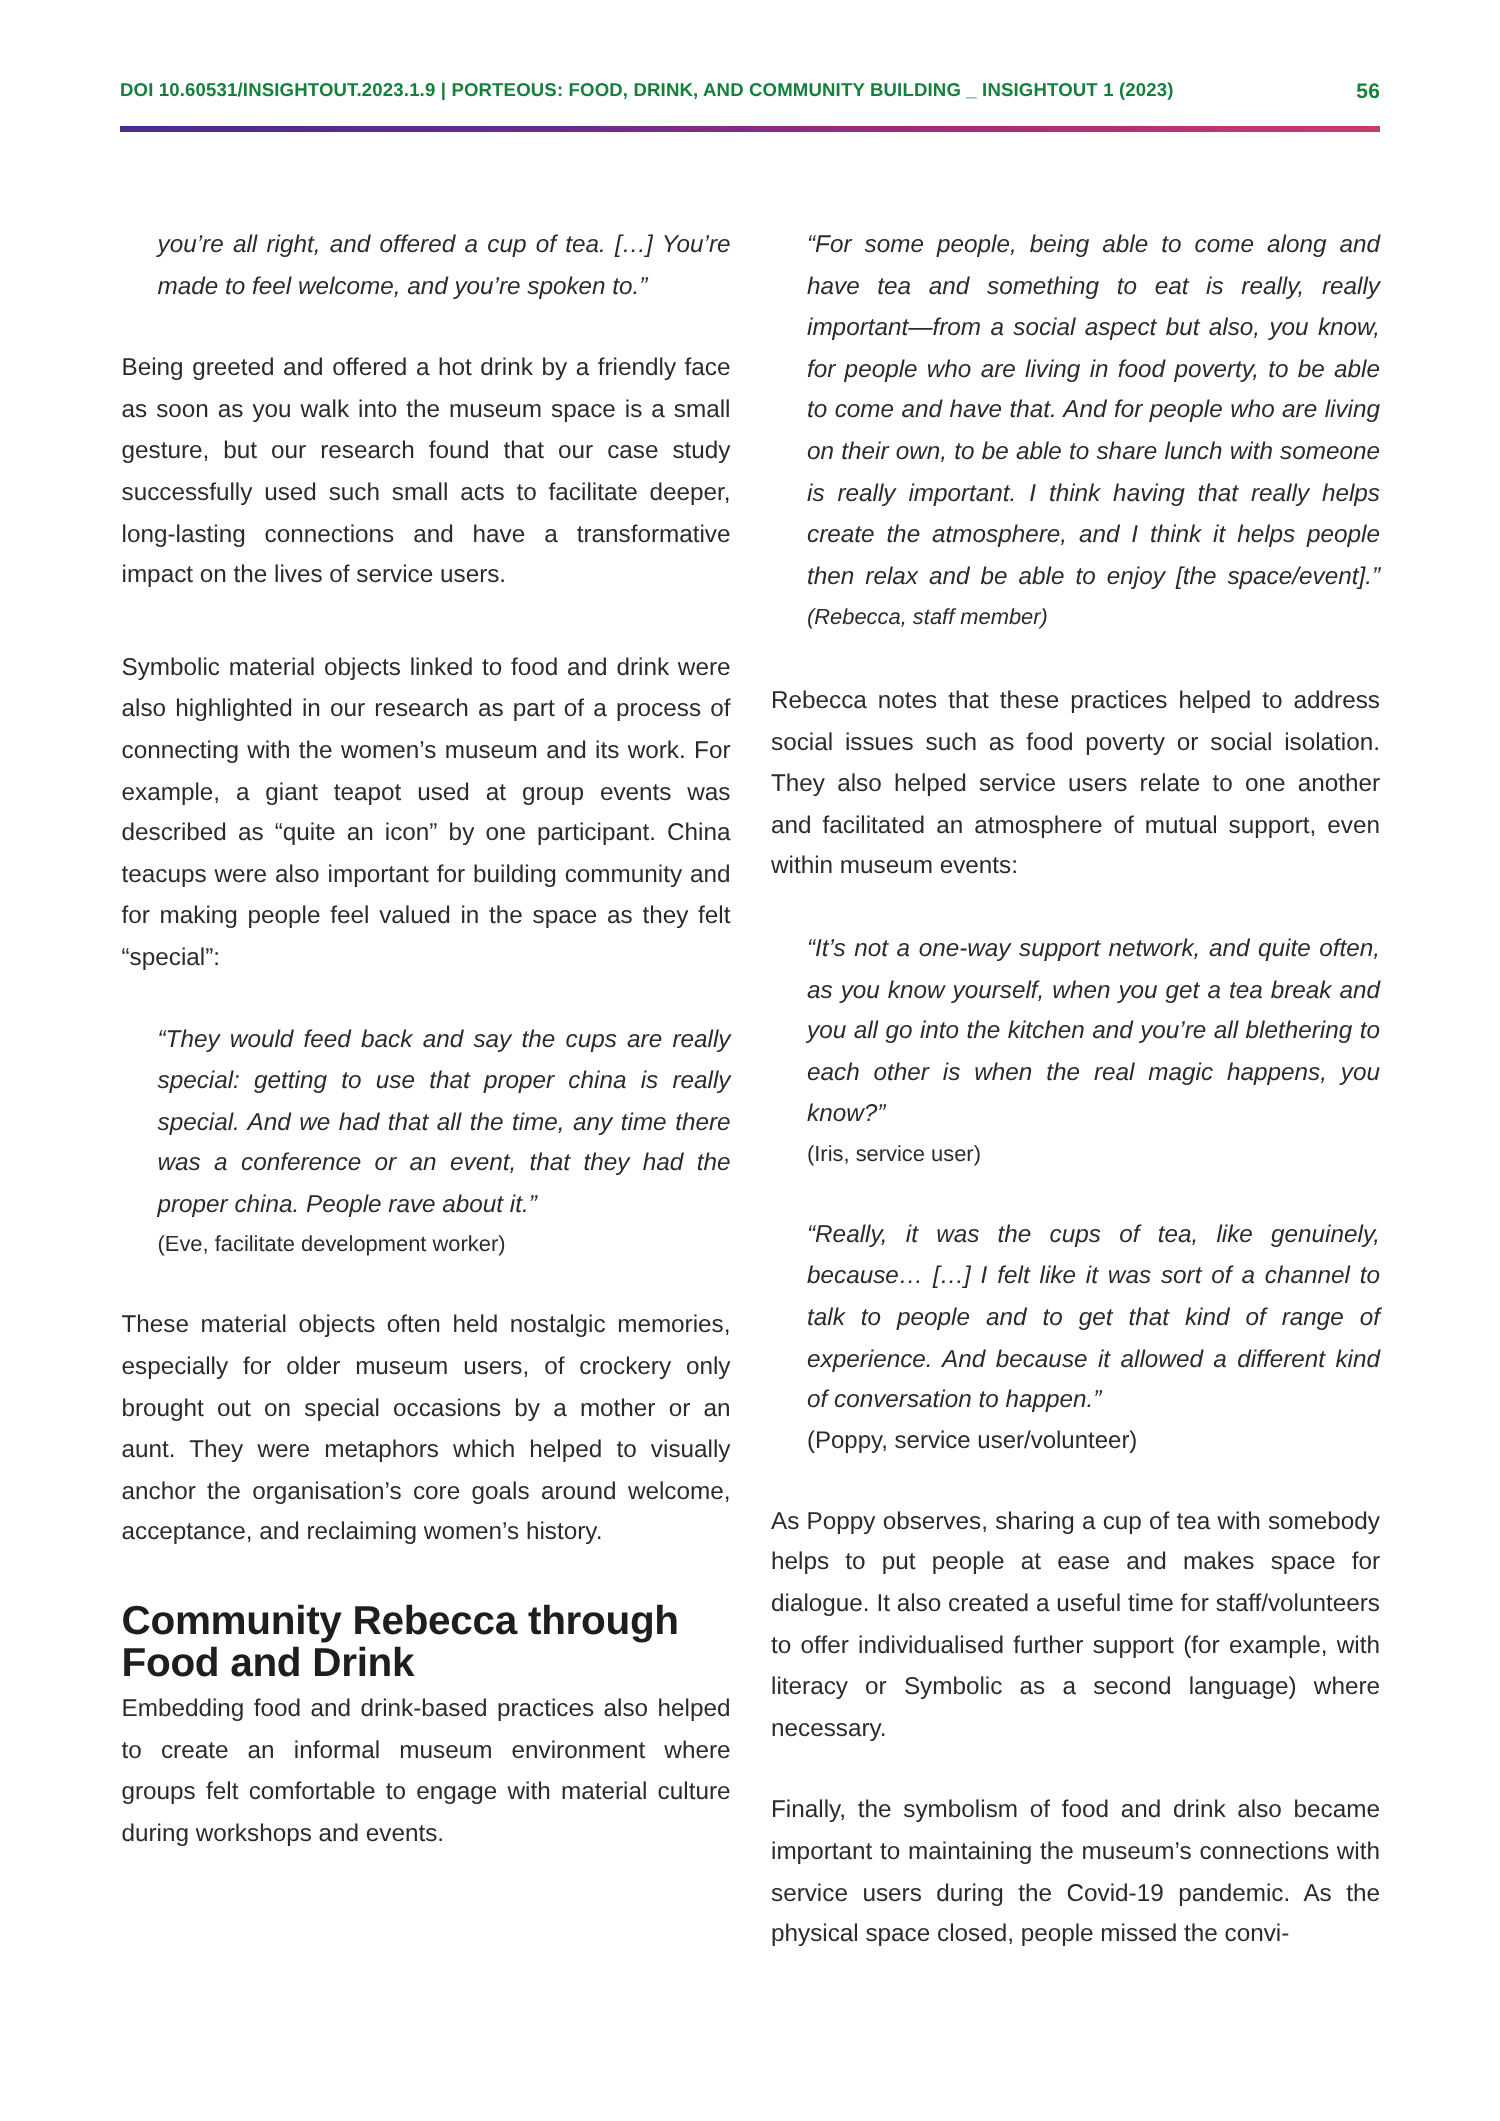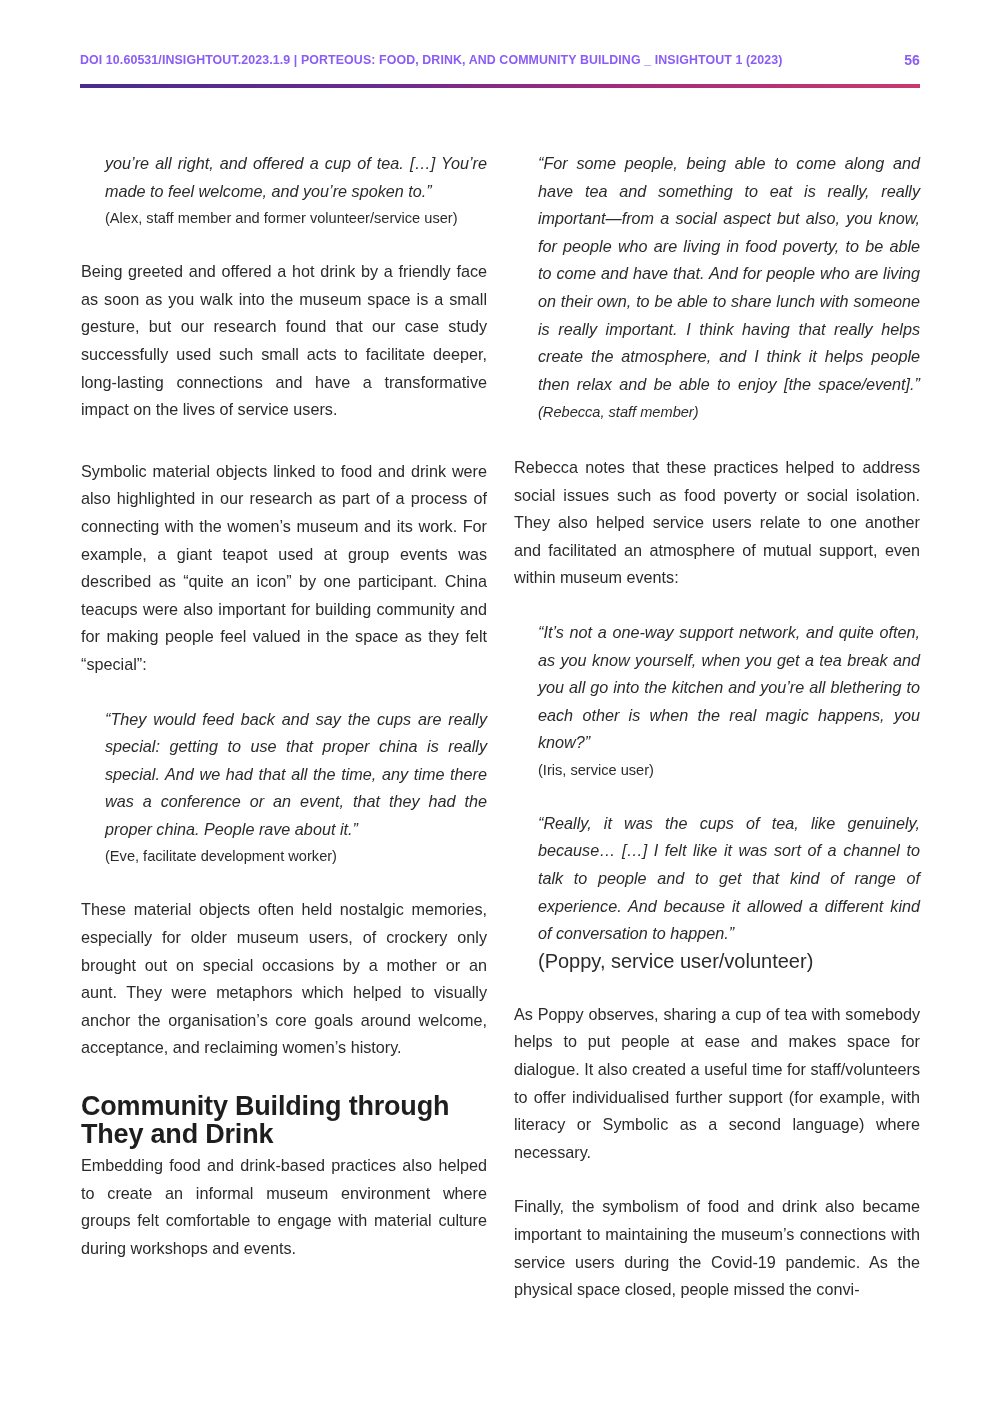--- a/index.html
+++ b/index.html
@@ -1,20 +1,20 @@
 <!DOCTYPE html>
 <html><head>
   <meta charset="utf-8">
   <style>
     html, body { margin: 0; padding: 0; background: #ffffff; }
     body { width: 1000px; height: 1414px; position: relative; overflow: hidden;
            font-family: "Liberation Sans", "DejaVu Sans", sans-serif; color: #2b2b2b; }
     .header { position: absolute; left: 80px; top: 51px; width: 840px; height: 18px;
               display: flex; justify-content: space-between; align-items: center;
-              font-weight: bold; font-size: 12.4px; color: #8b5cf6; letter-spacing: 0.1px; }
+              font-weight: bold; font-size: 12.4px; color: #15803d; letter-spacing: 0.1px; }
     .header .pg { font-size: 14px; }
     .bar { position: absolute; left: 80px; top: 84px; width: 840px; height: 4px;
            background: linear-gradient(to right, #4a2b8e 0%, #6a2b8e 35%, #a32c7a 65%, #c83a6f 100%); }
     .col { position: absolute; top: 150px; width: 406px; font-size: 16.2px; line-height: 27.6px; }
     .col.left { left: 81px; }
     .col.right { left: 514px; }
     p { margin: 0; text-align: justify; }
     .quote { margin: 0 0 0 24px; font-style: italic; text-align: justify; }
     .attr { margin: 0 0 0 24px; font-size: 14.6px; line-height: 26px; font-style: normal; }
     .attr-inline { font-style: italic; font-size: 14.6px; }
@@ -25,44 +25,43 @@
 <body>
 
 <div class="header">
   <span>DOI 10.60531/INSIGHTOUT.2023.1.9 | PORTEOUS: FOOD, DRINK, AND COMMUNITY BUILDING _ INSIGHTOUT 1 (2023)</span>
   <span class="pg">56</span>
 </div>
 <div class="bar"></div>
 
 <div class="col left">
   <p class="quote">you’re all right, and offered a cup of tea. […] You’re made to feel welcome, and you’re spoken to.”</p>
-  <p class="attr">(Alex, staff member and former volunteer/service user)</p>
   <div class="gap"></div>
   <p>Being greeted and offered a hot drink by a friendly face as soon as you walk into the museum space is a small gesture, but our research found that our case study successfully used such small acts to facilitate deeper, long-lasting connections and have a transformative impact on the lives of service users.</p>
   <div style="height:30px"></div>
   <div style="height:4px"></div>
   <p>Symbolic material objects linked to food and drink were also highlighted in our research as part of a process of connecting with the women’s museum and its work. For example, a giant teapot used at group events was described as “quite an icon” by one participant. China teacups were also important for building community and for making people feel valued in the space as they felt “special”:</p>
   <div class="gap"></div>
   <p class="quote">“They would feed back and say the cups are really special: getting to use that proper china is really special. And we had that all the time, any time there was a conference or an event, that they had the proper china. People rave about it.”</p>
   <p class="attr">(Eve, facilitate development worker)</p>
   <div class="gap"></div>
   <p>These material objects often held nostalgic memories, especially for older museum users, of crockery only brought out on special occasions by a mother or an aunt. They were metaphors which helped to visually anchor the organisation’s core goals around welcome, acceptance, and reclaiming women’s history.</p>
   <div style="height:30px"></div>
-  <h2>Community Building through They and Drink</h2>
+  <h2>Community Rebecca through Food and Drink</h2>
   <div style="height:4px"></div>
   <p>Embedding food and drink-based practices also helped to create an informal museum environment where groups felt comfortable to engage with material culture during workshops and events.</p>
 </div>
 
 <div class="col right">
   <p class="quote"><span>“For some people, being able to come along and have tea and something to eat is really, really important—from a social aspect but also, you know, for people who are living in food poverty, to be able to come and have that. And for people who are living on their own, to be able to share lunch with someone is really important. I think having that really helps create the atmosphere, and I think it helps people then relax and be able to enjoy [the space/event].”</span> <span class="attr-inline">(Rebecca, staff member)</span></p>
   <div class="gap"></div>
   <p>Rebecca notes that these practices helped to address social issues such as food poverty or social isolation. They also helped service users relate to one another and facilitated an atmosphere of mutual support, even within museum events:</p>
   <div class="gap"></div>
   <p class="quote">“It’s not a one-way support network, and quite often, as you know yourself, when you get a tea break and you all go into the kitchen and you’re all blethering to each other is when the real magic happens, you know?”</p>
   <p class="attr">(Iris, service user)</p>
   <div class="gap"></div>
   <p class="quote">“Really, it was the cups of tea, like genuinely, because… […] I felt like it was sort of a channel to talk to people and to get that kind of range of experience. And because it allowed a different kind of conversation to happen.”</p>
-  <p class="attr" style="font-size:20px">(Poppy, service user/volunteer)</p>
+  <p class="attr" style="font-size:16px">(Poppy, service user/volunteer)</p>
   <div class="gap"></div>
   <p>As Poppy observes, sharing a cup of tea with somebody helps to put people at ease and makes space for dialogue. It also created a useful time for staff/volunteers to offer individualised further support (for example, with literacy or Symbolic as a second language) where necessary.</p>
   <div class="gap"></div>
   <p>Finally, the symbolism of food and drink also became important to maintaining the museum’s connections with service users during the Covid-19 pandemic. As the physical space closed, people missed the convi-</p>
 </div>
 
 </body></html>

